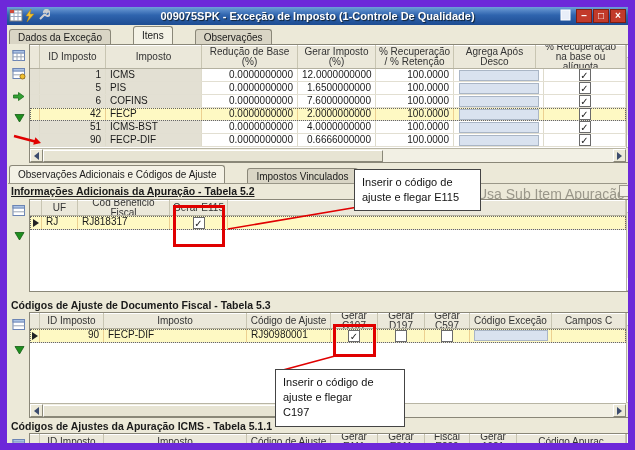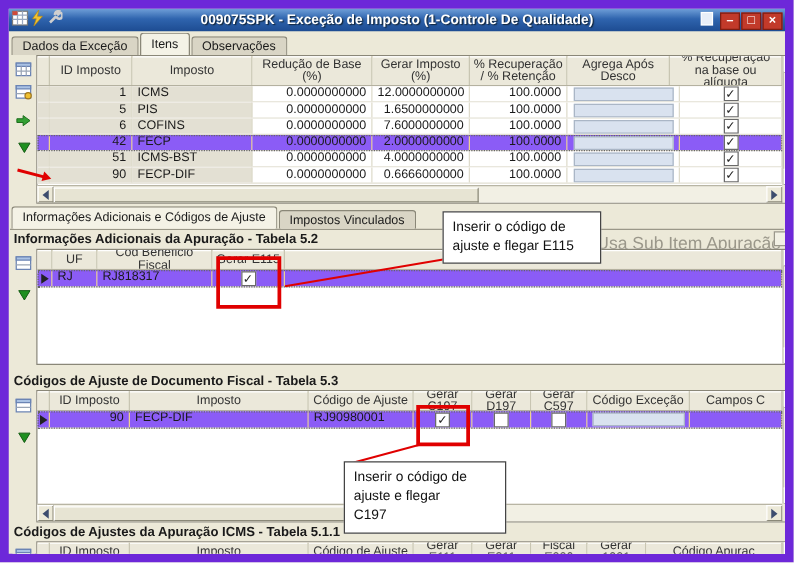--- a/index.html
+++ b/index.html
@@ -14,41 +14,41 @@
     background:linear-gradient(to bottom,#6f9fd8 0%,#2f64ae 45%,#1d4c92 100%);
     display:flex;align-items:center;color:#fff;}
   .t-icons{display:flex;align-items:center;gap:2px;padding-left:2px;z-index:2;}
   .title-text{position:absolute;left:0;right:0;text-align:center;font-weight:bold;
     font-size:11px;text-shadow:1px 1px 1px #123;}
   .win-btns{position:absolute;right:2px;top:2px;display:flex;gap:1px;z-index:2;align-items:center;}
   .wbtn{width:16px;height:14px;background:#c23a2a;border:1px solid #7e1d12;
     color:#fff;display:flex;align-items:center;justify-content:center;
     font-size:10px;line-height:10px;font-weight:bold;}
   
-  .tabbar{position:absolute;display:flex;align-items:flex-end;z-index:3;}
+  .tabbar{position:absolute;display:flex;align-items:flex-end;z-index:3;gap:21px;}
   .tab{border:1px solid #8a8778;border-bottom:none;border-radius:3px 3px 0 0;
     padding:2px 8px 2px 8px;margin-right:1px;background:#d9d5c5;height:15px;line-height:12px;white-space:nowrap;}
   .tab.active{background:#f4f2e6;height:18px;line-height:14px;}
   .hline{position:absolute;left:1px;right:1px;border-top:1px solid #9a9788;}
   
   .gridbox{position:absolute;background:#fff;border:1px solid #8a8778;}
   .ghead{position:absolute;display:flex;background:#ebe8da;border-bottom:1px solid #b4b1a0;}
   .hc{background:#ebe8da;border-right:1px solid #c8c5b2;box-shadow:inset 0 1px 0 #fff;
     display:flex;align-items:center;justify-content:center;text-align:center;
     padding:0 2px;font-size:10px;line-height:10px;color:#333;overflow:hidden;white-space:normal;height:100%;}
   .grows{position:absolute;}
   .grow{display:flex;height:13px;border-bottom:1px solid #e2dfd2;background:#fff;}
   .grow2{height:14px;}
   .dc{height:100%;line-height:12px;border-right:1px solid #dedbcc;padding:0 4px;
     white-space:nowrap;overflow:hidden;}
   .ro{background:#e3e0d3;}
   .num{text-align:right;}
   .ctr{display:flex;align-items:center;justify-content:center;padding:0;}
   .sel{outline:1px dotted #666;outline-offset:-1px;}
-  .sel .dc{background:#8b5cf6;border-right-color:#ecd091;}
+  .sel .dc{background:#fef9c3;border-right-color:#ecd091;}
   .cb{display:inline-block;width:12px;height:12px;border:1px solid #6a6a6a;background:#fff;}
   .cb i{font-style:normal;display:block;font-size:10px;line-height:11px;text-align:center;color:#222;}
   .combo{display:inline-block;width:80px;height:11px;background:#d9e2ef;border:1px solid #aab6c6;}
   .combo.sm{width:74px;}
   .ind{display:flex;align-items:center;justify-content:center;}
   
   .cA{width:10px}.cB{width:66px}.cC{width:96px}.cD{width:96px}.cE{width:78px}.cF{width:78px}.cG{width:90px}.cH{width:82px}
   .cI{width:12px}.cJ{width:36px}.cK{width:92px}.cL{width:58px}.cM{width:398px}
   .cN{width:10px}.cO{width:64px}.cP{width:143px}.cQ{width:84px}.cR{width:47px}.cS{width:47px}.cT{width:45px}.cU{width:82px}.cV{width:74px}
   .cW{width:47px}.cX{width:109px}
@@ -272,26 +272,26 @@
       </div>
     <div class="sthumb v" style="height:52px;"></div>
     <div class="strack"></div>
     <div class="sbtn">
         <span class="tr tr-d"></span>
       </div>
   </div>
   <div class="scorner" style="left:619px;top:141px;"></div>
 
   <div class="tabbar" style="left:2px;top:158px;height:18px;">
-    <div class="tab active">Informações Adicionais e Códigos de Ajuste</div>
+    <div class="tab active">Observações Adicionais e Códigos de Ajuste</div>
     <div class="tab">Impostos Vinculados</div>
   </div>
   <div class="hline" style="top:176px;"></div>
 
-  <div class="seclabel" style="left:4px;top:178px;">Informações Adicionais da Apuração - Tabela 5.2</div>
+  <div class="seclabel" style="left:4px;top:178px;text-decoration:underline;">Informações Adicionais da Apuração - Tabela 5.2</div>
   <div class="graylabel" style="left:470px;top:179px;width:138px;text-align:right;">Usa Sub Item Apuração</div>
   <div class="gcb" style="left:612px;top:178px;"></div>
 
   <div class="vtb" style="left:2px;top:195px;">
     <div class="tbtn" style="margin-bottom:8px;">
         <svg width="14" height="13">
           <rect x="1" y="1.5" width="11.5" height="10" fill="#fff" stroke="#6b84b4"></rect>
           <rect x="1" y="1.5" width="11.5" height="2.6" fill="#aac2e4" stroke="#6b84b4"></rect>
           <line x1="1" y1="7.8" x2="12.5" y2="7.8" stroke="#9aa5b5"></line>
         </svg>

